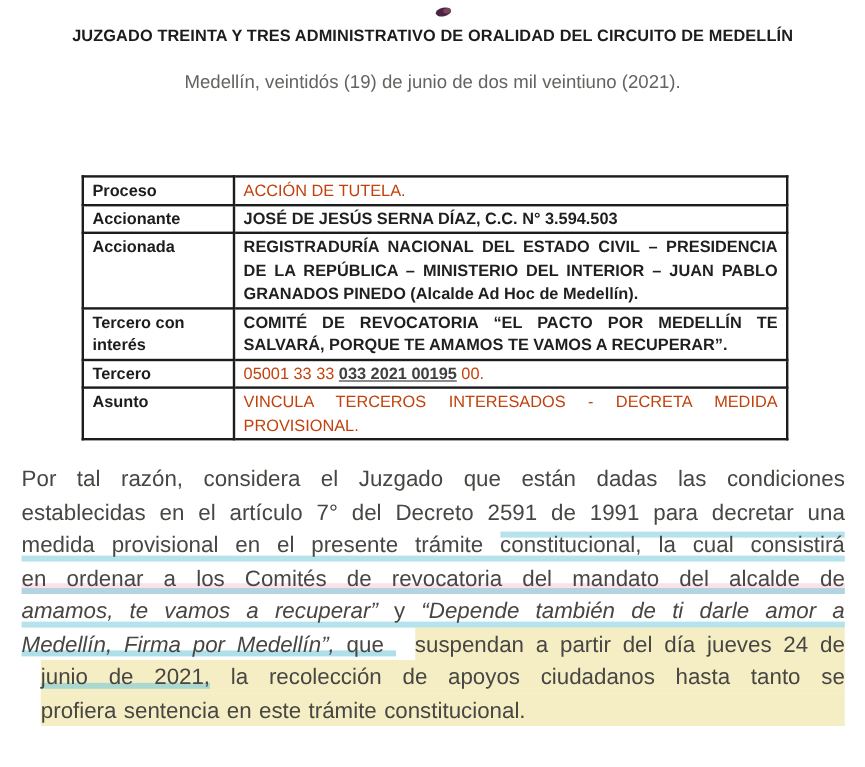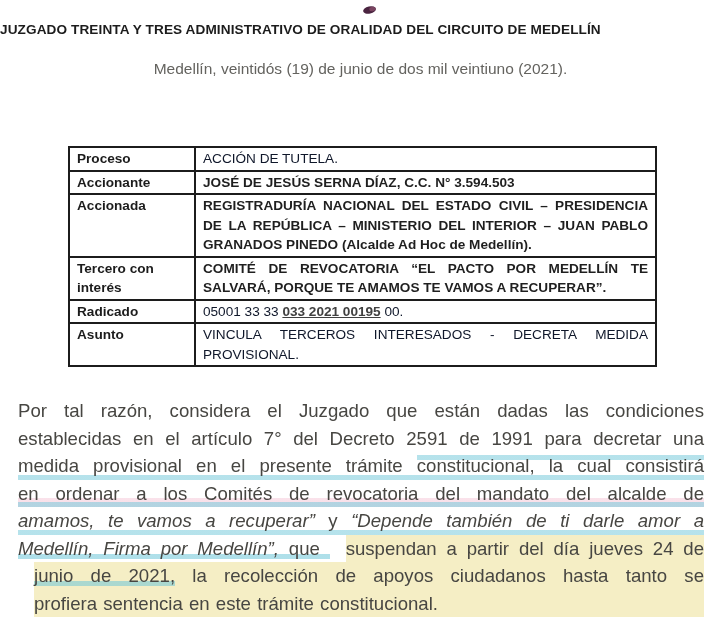--- a/index.html
+++ b/index.html
@@ -1,35 +1,35 @@
 <!DOCTYPE html>
 <html><head>
 <meta charset="utf-8">
 <style>
   html,body{margin:0;padding:0;background:#ffffff;}
   .page{position:relative;width:721px;height:639px;background:#ffffff;overflow:hidden;
         font-family:"Liberation Sans",sans-serif;}
 
   .ink-mark{position:absolute;left:361px;top:5px;width:17px;height:10px;}
 
-  .court-title{position:absolute;left:0;top:22px;width:721px;
+  .court-title{position:absolute;left:0;top:22px;width:721px;text-align:center;
         font-size:13.6px;font-weight:bold;color:#1c1c1c;letter-spacing:.1px;}
   .date-line{position:absolute;left:0;top:60px;width:721px;text-align:center;
         font-size:15.5px;color:#64635f;}
 
   table.case{position:absolute;left:68px;top:98px;width:589px;border-collapse:collapse;
         table-layout:fixed;margin-top:48px;}
   table.case td{border:2px solid #1c1c1c;vertical-align:top;
         font-size:13.6px;line-height:19.5px;padding:1px 7px;}
   td.lbl{width:110px;font-weight:bold;color:#1c1c1c;}
   td.val{color:#1f1f1f;font-weight:bold;text-align:justify;}
-  .gray{color:#0f172a;font-weight:normal;}
+  .gray{color:#c2410c;font-weight:normal;}
   .boldnum{color:#404040;font-weight:bold;text-decoration:underline;}
 
-  .bodypar{position:absolute;left:18px;top:397px;width:686px;
+  .bodypar{position:absolute;left:18px;top:385px;width:686px;
         font-size:18.6px;color:#474642;word-spacing:1px;}
   .ln{line-height:27.5px;height:27.5px;text-align:justify;text-align-last:justify;
         white-space:nowrap;}
   .ln.last{text-align:right;text-align-last:left;}
   .it{font-style:italic;}
 
   
   .mkline{background-image:linear-gradient(rgba(109,198,216,.5),rgba(109,198,216,.5));
         background-size:100% 5px;background-repeat:no-repeat;background-position:0 100%;}
   
@@ -74,21 +74,21 @@
     </tr>
     <tr>
       <td class="lbl">Accionada</td>
       <td class="val">REGISTRADURÍA NACIONAL DEL ESTADO CIVIL – PRESIDENCIA DE LA REPÚBLICA – MINISTERIO DEL INTERIOR – JUAN PABLO GRANADOS PINEDO (Alcalde Ad Hoc de Medellín).</td>
     </tr>
     <tr>
       <td class="lbl">Tercero con interés</td>
       <td class="val">COMITÉ DE REVOCATORIA “EL PACTO POR MEDELLÍN TE SALVARÁ, PORQUE TE AMAMOS TE VAMOS A RECUPERAR”.</td>
     </tr>
     <tr>
-      <td class="lbl">Radicado</td>
+      <td class="lbl">Tercero</td>
       <td class="val"><span class="gray">05001 33 33 </span><span class="boldnum">033 2021 00195</span><span class="gray"> 00.</span></td>
     </tr>
     <tr>
       <td class="lbl">Asunto</td>
       <td class="val"><span class="gray">VINCULA TERCEROS INTERESADOS - DECRETA MEDIDA PROVISIONAL.</span></td>
     </tr>
   </tbody>
     </table>
 
   <div class="bodypar">

